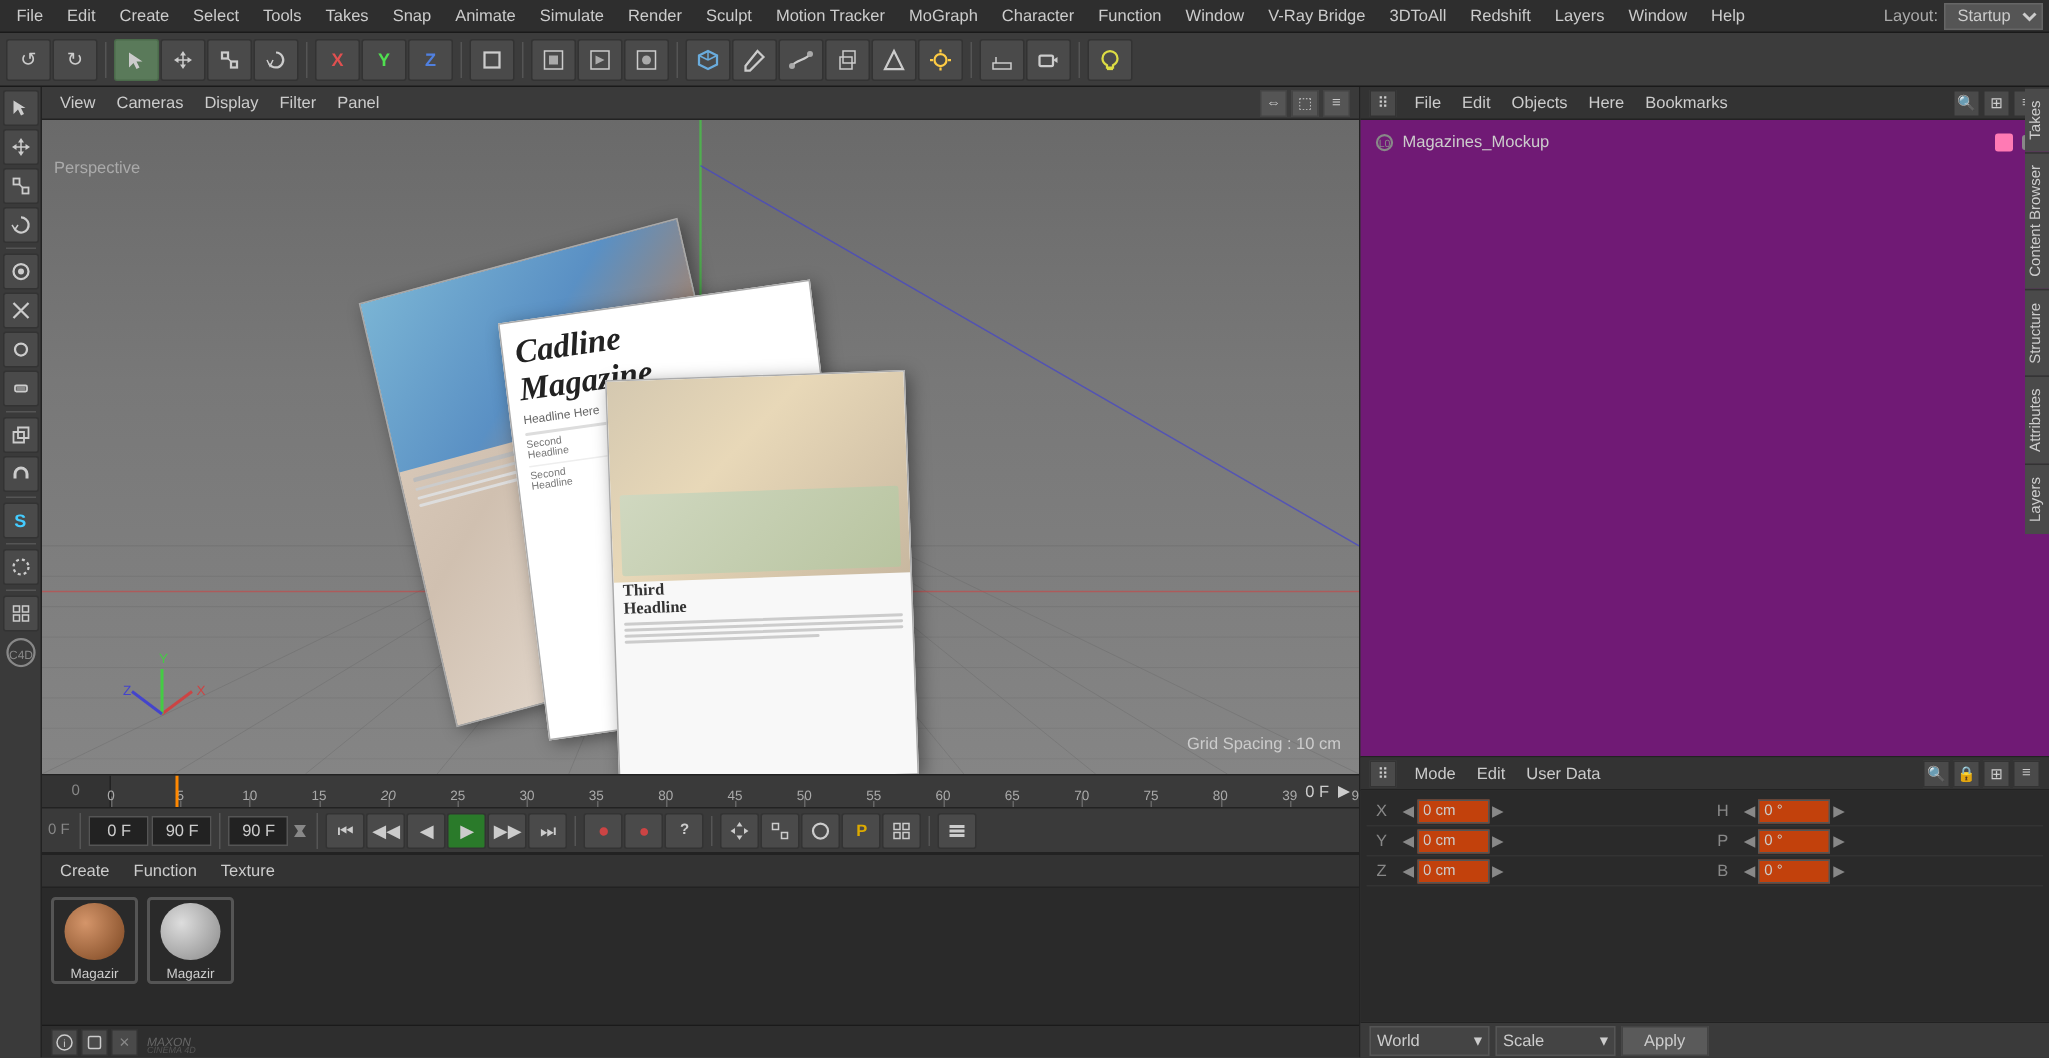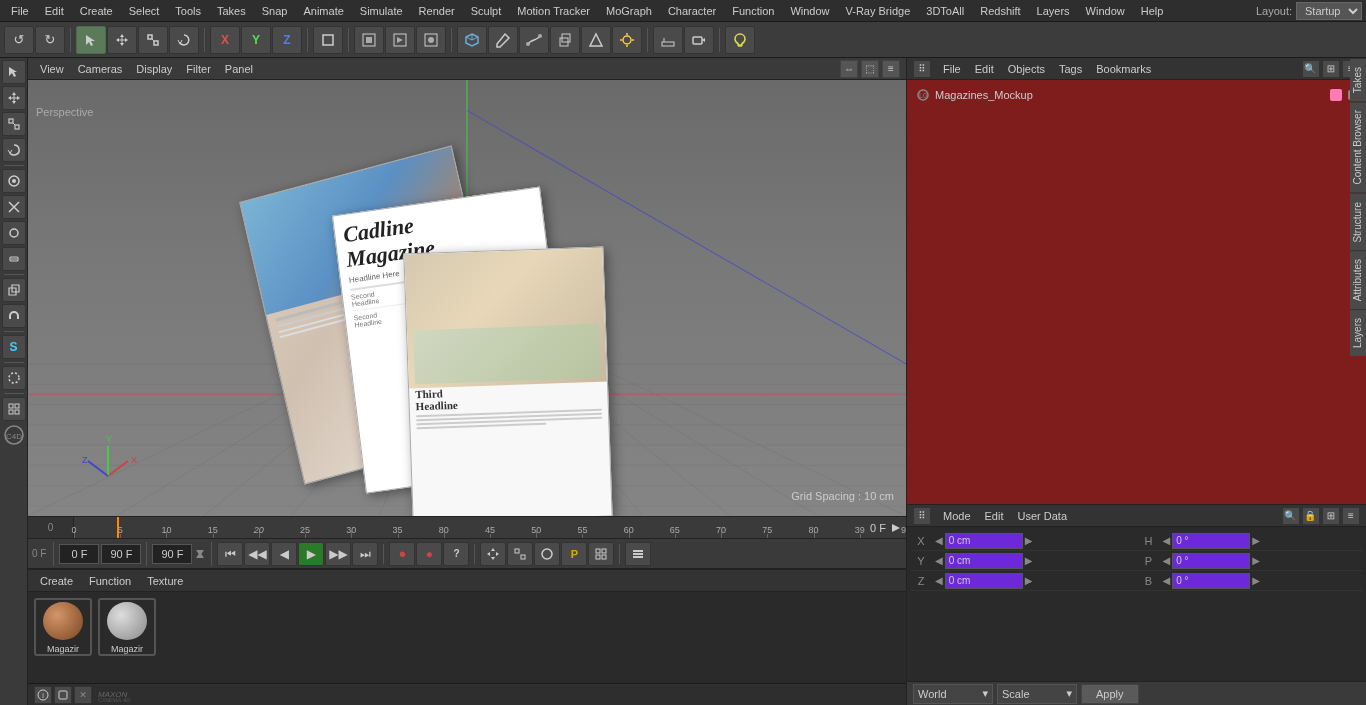--- a/index.html
+++ b/index.html
@@ -338,21 +338,21 @@
     .om-icon-btn {
       width: 18px; height: 18px;
       background: #4a4a4a;
       border: 1px solid #333;
       display: flex; align-items: center; justify-content: center;
       cursor: pointer; color: #ccc; font-size: 10px;
     }
 
     #om-content {
       flex: 1;
-      background: #7f1d1d;
+      background: #701a75;
       padding: 4px;
     }
     .om-row {
       display: flex;
       align-items: center;
       height: 22px;
       padding: 0 4px;
       gap: 4px;
       cursor: pointer;
     }
@@ -408,23 +408,23 @@
       font-size: 11px;
       text-align: center;
     }
     .attr-field {
       flex: 1;
       display: flex;
       align-items: center;
       gap: 2px;
     }
     .attr-input {
-      width: 78px;
+      width: 48px;
       height: 16px;
-      background: #6d28d9;
+      background: #c2410c;
       border: 1px solid #555;
       color: #ccc;
       font-size: 10px;
       padding: 0 3px;
     }
     .attr-arrow {
       color: #888;
       font-size: 10px;
       cursor: pointer;
     }
@@ -1175,21 +1175,21 @@
   <div id="right-panel" style="position:relative;">
 
     <div id="object-manager">
       <div id="om-toolbar">
         <div class="om-icons" style="margin-left:0;margin-right:4px;">
           <div class="om-icon-btn">⠿</div>
         </div>
         <div class="om-menu">File</div>
         <div class="om-menu">Edit</div>
         <div class="om-menu">Objects</div>
-        <div class="om-menu">Tags</div>
+        <div class="om-menu">Here</div>
         <div class="om-menu">Bookmarks</div>
         <div class="om-icons">
           <div class="om-icon-btn">🔍</div>
           <div class="om-icon-btn">⊞</div>
           <div class="om-icon-btn">≡</div>
         </div>
       </div>
       <div id="om-content">
         <div class="om-row">
           <div class="om-icon">

